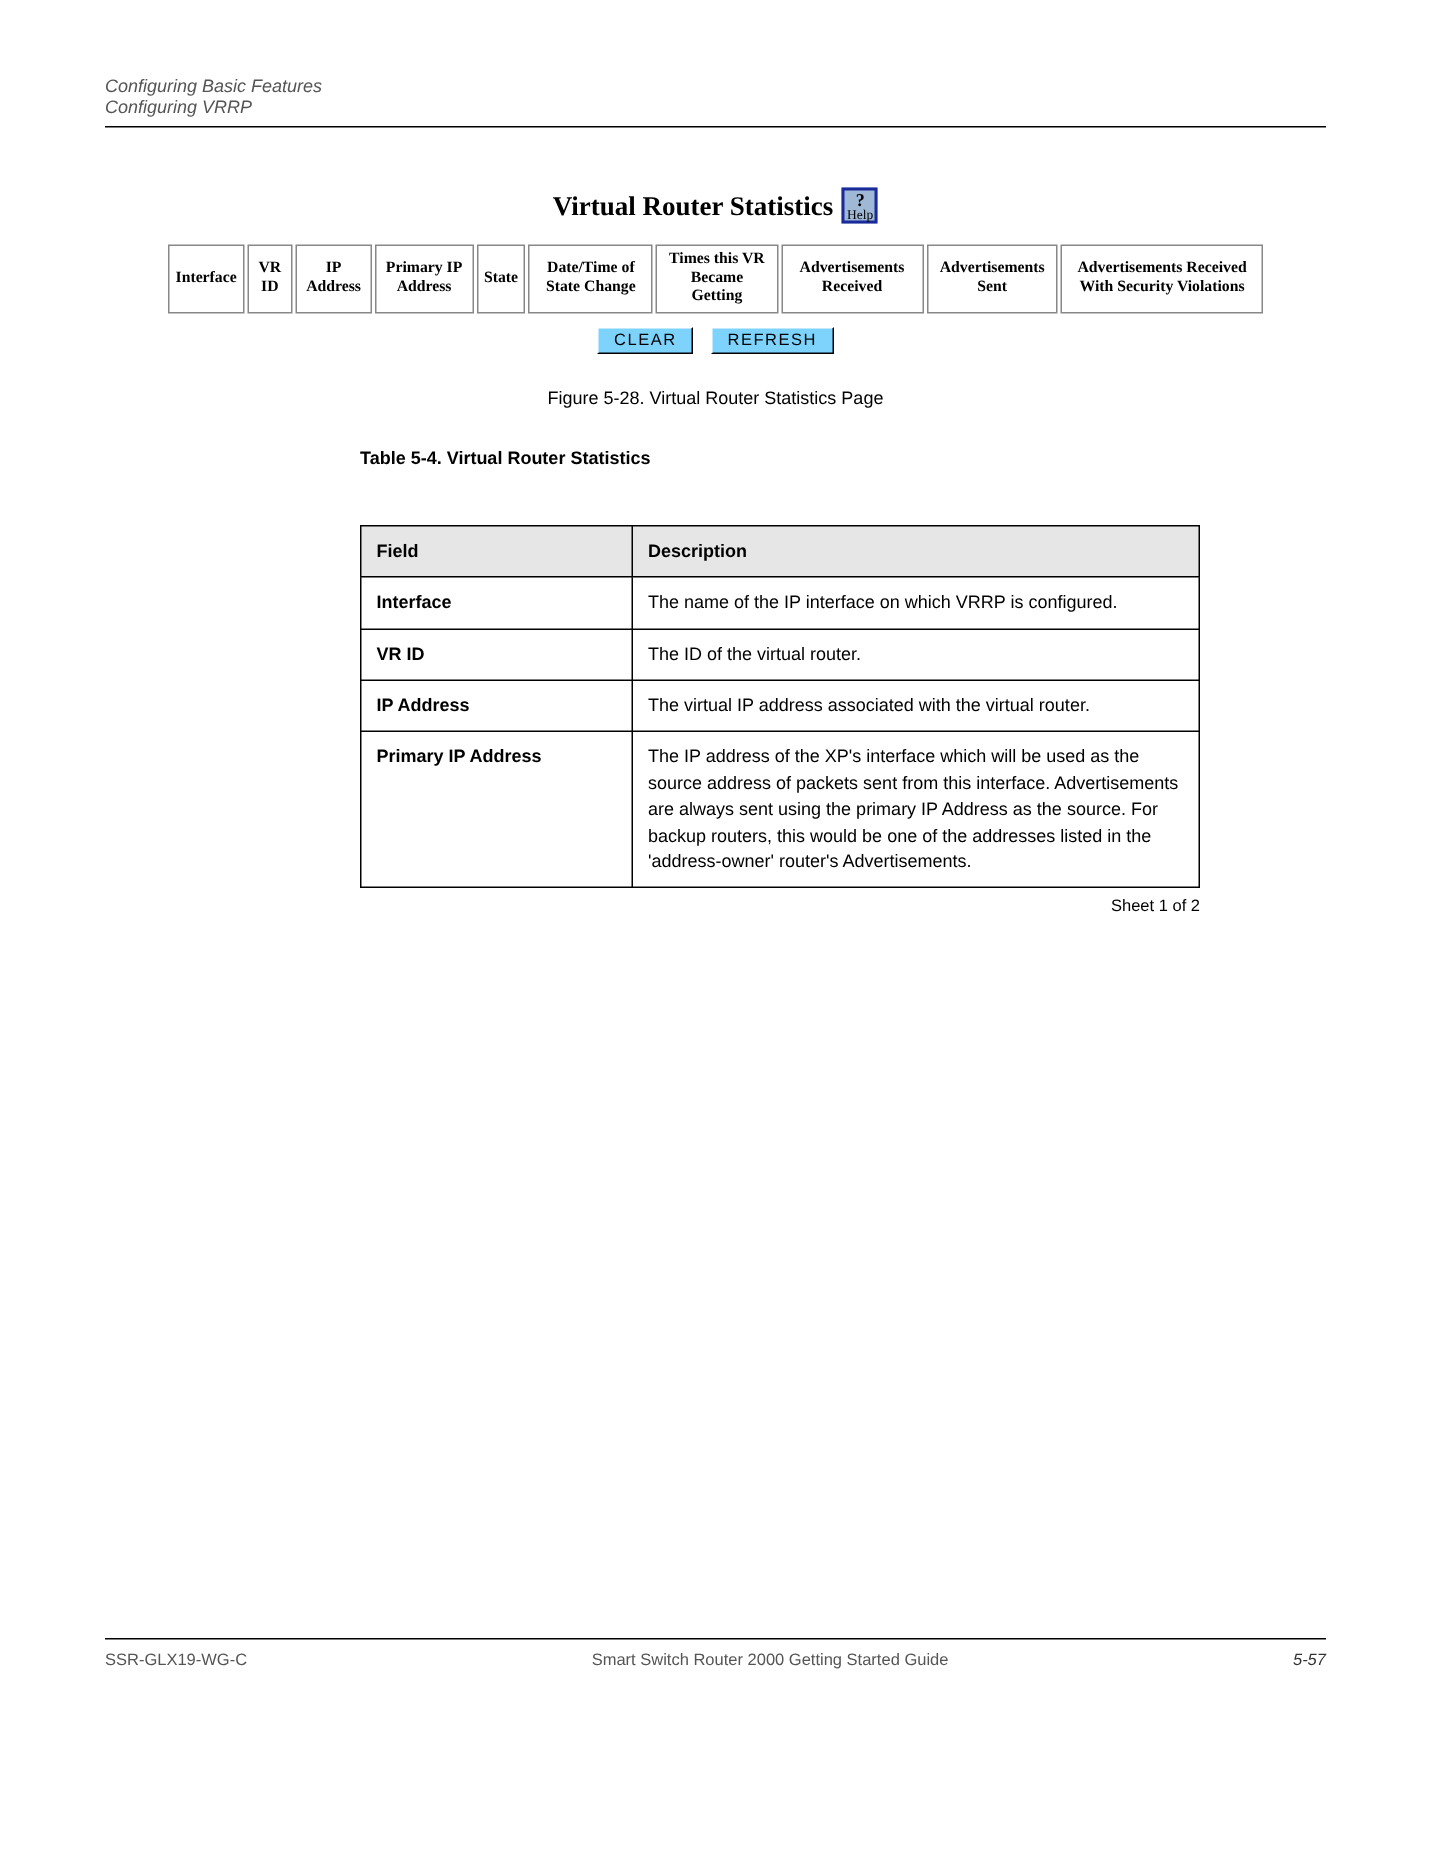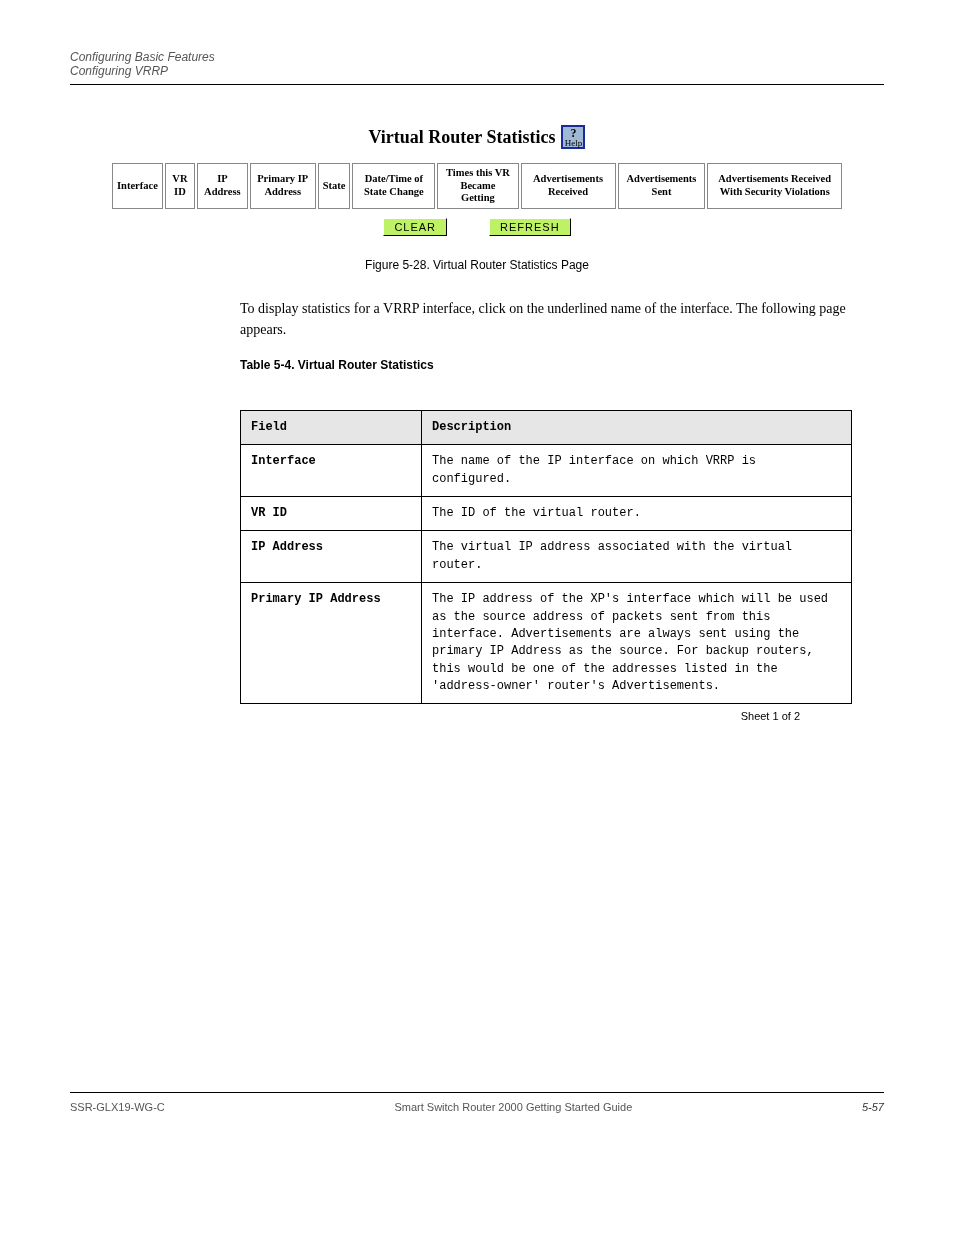--- a/index.html
+++ b/index.html
@@ -80,26 +80,26 @@
     line-height: 1.2;
   }
   .btn-row {
     text-align: center;
     margin-top: 6px;
   }
   .btn {
     font-family: Verdana, Geneva, sans-serif;
     font-size: 11px;
     letter-spacing: 1px;
-    background: #bef264;
+    background: #7dd3fc;
     border: 1px solid #000;
     border-top-color: #fff;
     border-left-color: #fff;
     padding: 2px 10px;
-    margin: 0 19px;
+    margin: 0 4px;
     cursor: pointer;
     text-align: right;
   }
   .caption {
     text-align: center;
     font-family: Arial, Helvetica, sans-serif;
     font-weight: normal;
     font-size: 12px;
     margin: 22px 0 26px 0;
   }
@@ -116,22 +116,22 @@
     margin-left: 170px;
   }
   .desc-caption {
     font-family: Arial, Helvetica, sans-serif;
     font-weight: bold;
     font-size: 12px;
     margin-bottom: 8px;
   }
   .desc-table {
     border-collapse: collapse;
-    width: 612px;
-    font-family: Liberation Mono, monospace;
+    width: 560px;
+    font-family: Liberation Sans, sans-serif;
     margin-top: 38px;
   }
   .desc-table th, .desc-table td {
     border: 1px solid #000;
     padding: 8px 10px;
     font-size: 12px;
     text-align: left;
     vertical-align: top;
     line-height: 1.45;
   }
@@ -205,21 +205,20 @@
       </table>
 
     <div class="btn-row">
       <button class="btn">CLEAR</button>
       <button class="btn">REFRESH</button>
     </div>
   </div>
 
   <div class="caption">Figure 5-28. Virtual Router Statistics Page</div>
 
-  <p class="body-text extra">To display statistics for a VRRP interface, click on the underlined name of the interface. The following page appears.</p>
 
   <div class="desc-table-wrap">
     <div class="desc-caption">Table 5-4. Virtual Router Statistics</div>
     <table class="desc-table">
       <tbody>
           <tr>
         <th style="width:160px">Field</th>
         <th>Description</th>
       </tr>
       <tr>

